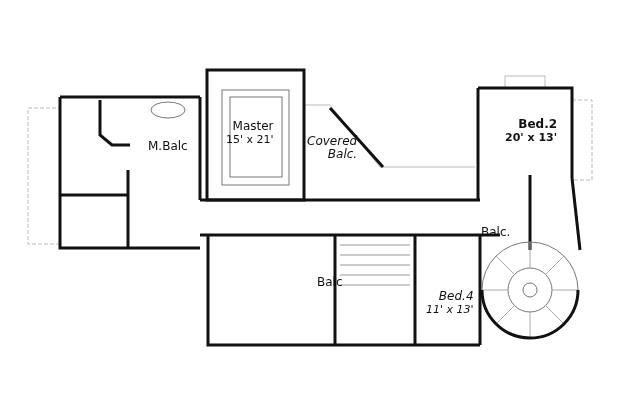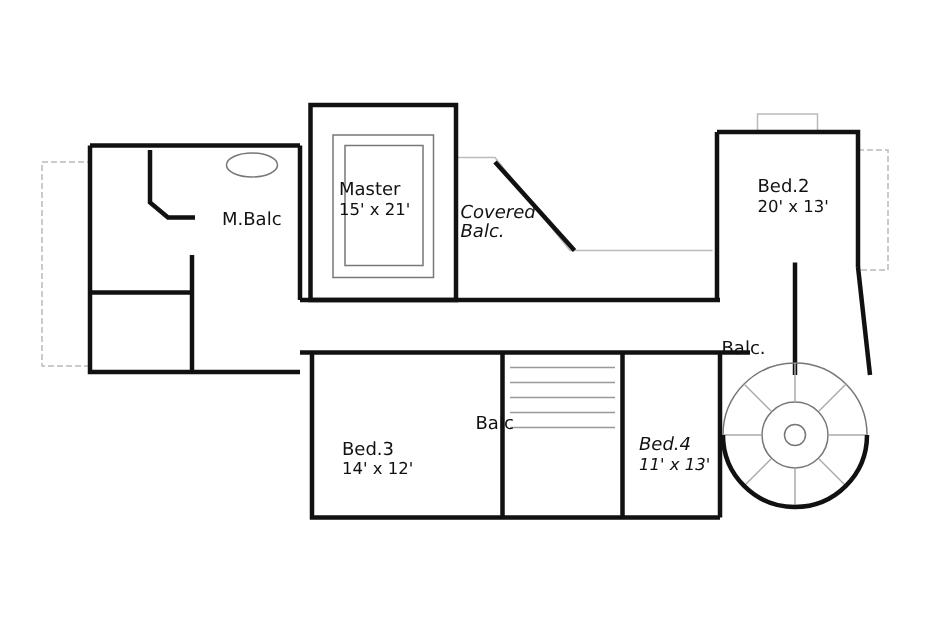--- a/index.html
+++ b/index.html
@@ -1,18 +1,18 @@
 <!DOCTYPE html>
 <html><head>
 <meta charset="utf-8">
 <style>
   html,body{margin:0;padding:0;background:#fff;}
   #plan{position:relative;width:620px;height:415px;overflow:hidden;background:#fff;font-family:"DejaVu Sans",sans-serif;}
   svg{position:absolute;left:0;top:0;}
-  .lbl{position:absolute;color:#111;font-size:12px;line-height:13px;text-align:left;white-space:nowrap;}
+  .lbl{position:absolute;color:#111;font-size:12px;line-height:13px;text-align:right;white-space:nowrap;}
   .dim{font-size:11px;}
 </style>
 </head>
 <body>
 
 <div id="plan">
 <svg width="620" height="415" viewBox="0 0 620 415">
   <g fill="none" stroke="#bbb" stroke-width="1">
 
     <rect x="28" y="108" width="32" height="136" stroke-dasharray="4,2"></rect>
@@ -85,27 +85,23 @@
 
 <div class="lbl" style="left:226px;top:120px;">
   <div>Master</div>
   <div class="dim">15' x 21'</div>
 </div>
 <div class="lbl" style="left:307px;top:135px;font-style:italic;">
   <div>Covered</div>
   <div>Balc.</div>
 </div>
 <div class="lbl" style="left:148px;top:140px;">M.Balc</div>
-<div class="lbl" style="left:505px;top:118px;">
+<div class="lbl" style="left:505px;top:118px;font-weight:bold;">
   <div>Bed.2</div>
   <div class="dim">20' x 13'</div>
 </div>
 <div class="lbl" style="left:481px;top:226px;">Balc.</div>
-<div class="lbl" style="left:228px;top:293px;">
-  <div>Bed.3</div>
-  <div class="dim">14' x 12'</div>
-</div>
 <div class="lbl" style="left:317px;top:276px;">Balc</div>
 <div class="lbl" style="left:426px;top:290px;font-style:italic;">
   <div>Bed.4</div>
   <div class="dim">11' x 13'</div>
 </div>
 </div>
 
 </body></html>

